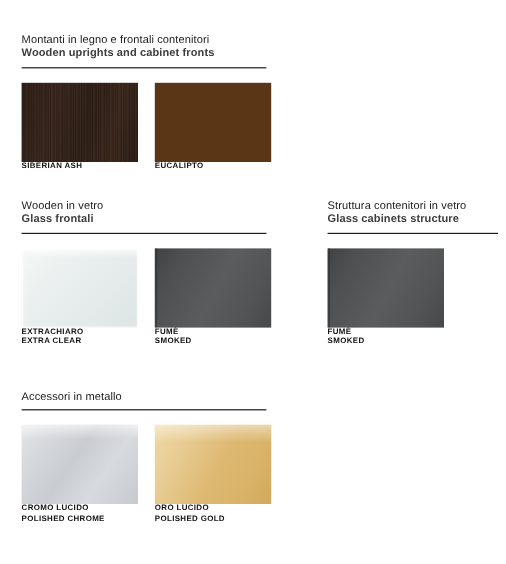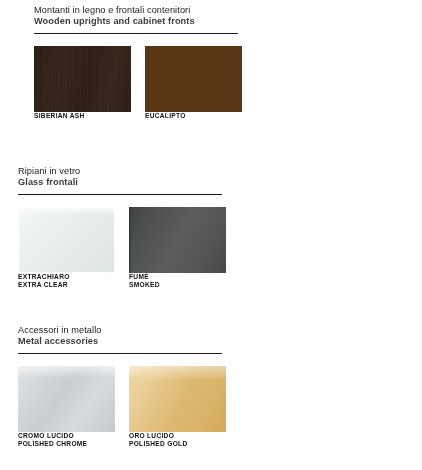--- a/index.html
+++ b/index.html
@@ -153,21 +153,21 @@
     position: absolute;
     inset: 0;
     background: linear-gradient(180deg, rgba(255,255,255,0.45) 0%, rgba(255,255,255,0) 22%);
   }
 </style>
 </head>
 <body>
 
 <div class="sheet">
 
-  <div class="section" style="left:18px; top:5px; width:204px;margin-left:16px;">
+  <div class="section" style="left:18px; top:28px; width:204px;">
     <div class="section-heading">
       <span class="heading-line it">Montanti in legno e frontali contenitori</span>
       <span class="heading-line en">Wooden uprights and cabinet fronts</span>
     </div>
     <div class="rule"></div>
 
     <div class="swatch-row">
       <div class="swatch-cell" style="left:0px;">
         <span class="swatch mat-siberian-ash"></span>
         <span class="swatch-labels">
@@ -178,21 +178,21 @@
         <span class="swatch mat-eucalipto"></span>
         <span class="swatch-labels">
           <span class="swatch-label">EUCALIPTO</span>
         </span>
       </div>
     </div>
   </div>
 
   <div class="section" style="left:18px; top:166px; width:204px;">
     <div class="section-heading">
-      <span class="heading-line it">Ripiani in vetro</span>
+      <span class="heading-line it">Wooden in vetro</span>
       <span class="heading-line en">Glass frontali</span>
     </div>
     <div class="rule"></div>
 
     <div class="swatch-row">
       <div class="swatch-cell" style="left:0px;">
         <span class="swatch mat-extra-clear"></span>
         <span class="swatch-labels">
           <span class="swatch-label">EXTRACHIARO</span>
           <span class="swatch-label">EXTRA CLEAR</span>
@@ -201,25 +201,41 @@
       <div class="swatch-cell" style="left:111px;">
         <span class="swatch mat-fume"></span>
         <span class="swatch-labels">
           <span class="swatch-label">FUMÈ</span>
           <span class="swatch-label">SMOKED</span>
         </span>
       </div>
     </div>
   </div>
 
+  <div class="section" style="left:273px; top:166px; width:142px;">
+    <div class="section-heading">
+      <span class="heading-line it">Struttura contenitori in vetro</span>
+      <span class="heading-line en">Glass cabinets structure</span>
+    </div>
+    <div class="rule"></div>
+
+    <div class="swatch-row">
+      <div class="swatch-cell" style="left:0px;">
+        <span class="swatch mat-fume"></span>
+        <span class="swatch-labels">
+          <span class="swatch-label">FUMÈ</span>
+          <span class="swatch-label">SMOKED</span>
+        </span>
+      </div>
+    </div>
+  </div>
 
   <div class="section" style="left:18px; top:325px; width:204px;">
     <div class="section-heading">
       <span class="heading-line it">Accessori in metallo</span>
-      <span class="heading-line en">Metal accessories</span>
     </div>
     <div class="rule"></div>
 
     <div class="swatch-row">
       <div class="swatch-cell" style="left:0px;">
         <span class="swatch mat-polished-chrome"></span>
         <span class="swatch-labels">
           <span class="swatch-label">CROMO LUCIDO</span>
           <span class="swatch-label">POLISHED CHROME</span>
         </span>

